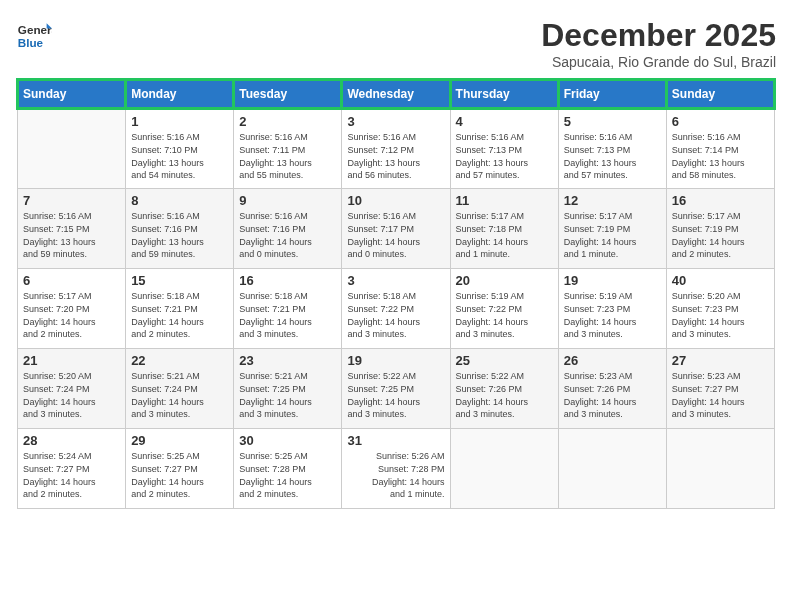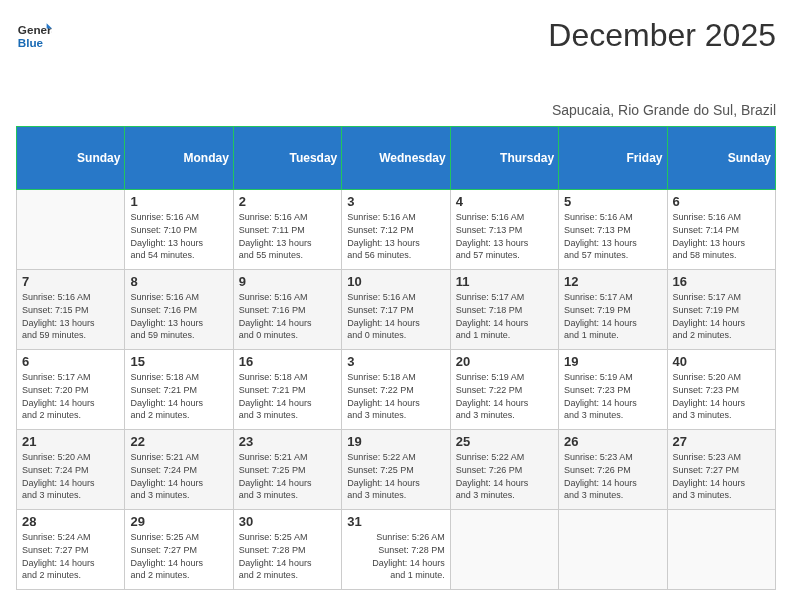--- a/index.html
+++ b/index.html
@@ -23,42 +23,41 @@
     }
     .logo-icon {
       width: 36px;
       height: 36px;
     }
     .title-block {
       text-align: right;
     }
     .calendar-title {
       font-size: 32px;
-      font-weight: normal;
+      font-weight: bold;
       color: #333;
       line-height: 1.2;
     }
     .calendar-subtitle {
       font-size: 14px;
       color: #555;
-      margin-top: 48px;
     }
     table {
       width: 100%;
       border-collapse: collapse;
       table-layout: fixed;
     }
     thead tr th {
       background-color: #2878c8;
       color: #fff;
       font-size: 12px;
       font-weight: bold;
-      padding: 24px 4px;
-      text-align: right;
-      border: 1px solid #22c55e;
+      padding: 6px 4px;
+      text-align: left;
+      border: 3px solid #22c55e;
     }
     tbody tr td {
       border: 1px solid #ccc;
       vertical-align: top;
       padding: 4px 5px;
       font-size: 9.5px;
       color: #333;
       height: 80px;
     }
     .day-num {

